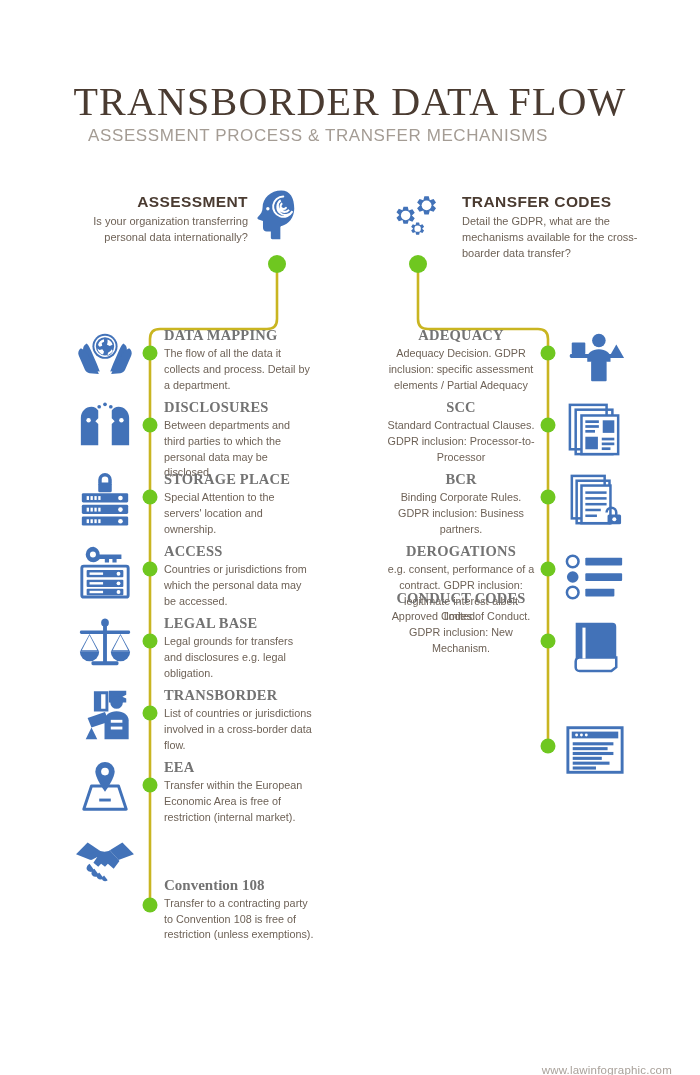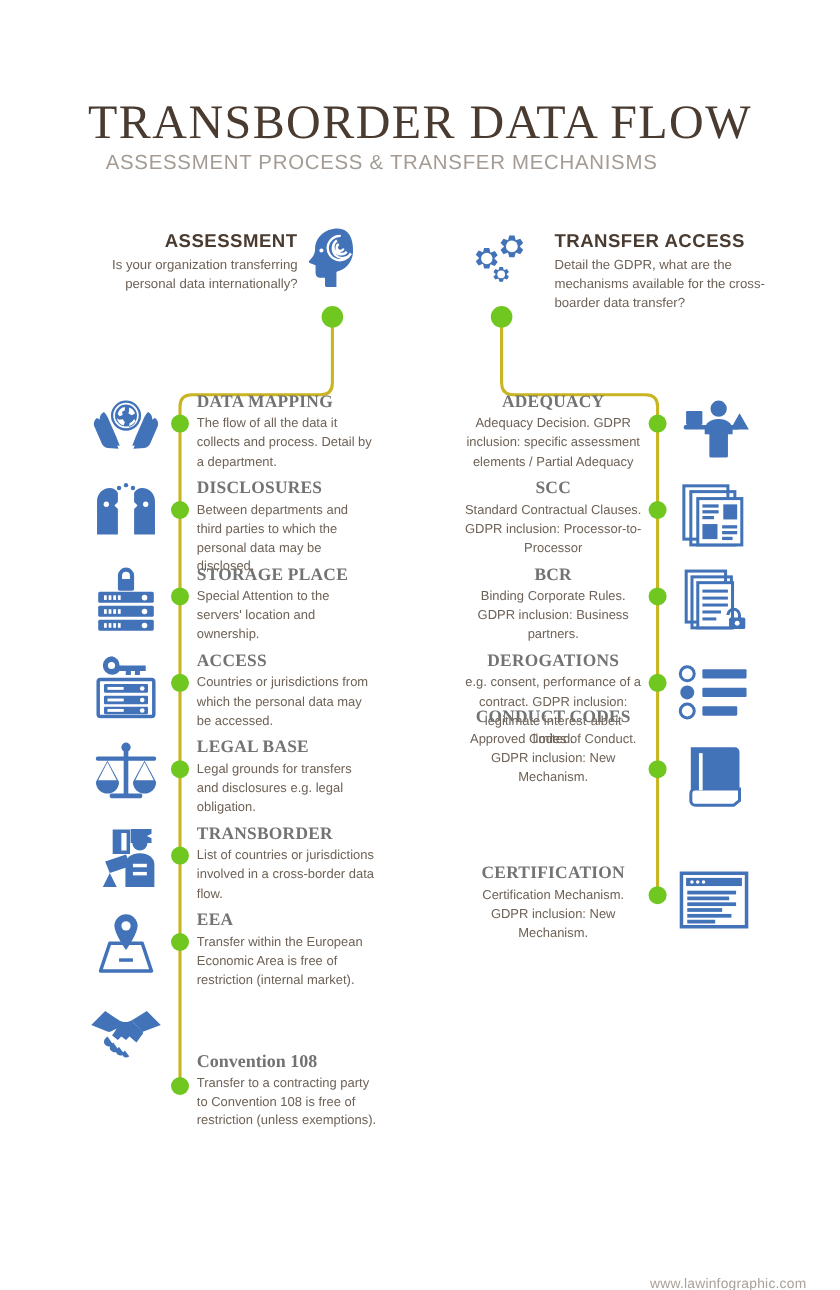--- a/index.html
+++ b/index.html
@@ -134,21 +134,21 @@
         <path d="M42 6l1.2 4.6 4.3-1.6 2.8 4.2-3.4 3.2 3.4 3.2-2.8 4.2-4.3-1.6L42 26.8l-5 0-1.2-4.6-4.3 1.6-2.8-4.2 3.4-3.2-3.4-3.2 2.8-4.2 4.3 1.6L37 6z"></path>
         <circle cx="39.5" cy="16.4" r="5.6" fill="#ffffff"></circle>
         <path d="M18 18l1.1 4.4 4.2-1.6 2.7 4-3.3 3.1 3.3 3.1-2.7 4-4.2-1.6L18 37.4l-4.9 0-1.1-4.4-4.2 1.6-2.7-4 3.3-3.1-3.3-3.1 2.7-4 4.2 1.6L13.1 18z"></path>
         <circle cx="15.6" cy="27.9" r="5.4" fill="#ffffff"></circle>
         <path d="M31 36l.8 3.1 3-1.1 1.9 2.8-2.3 2.2 2.3 2.2-1.9 2.8-3-1.1-.8 3.1h-3.4l-.8-3.1-3 1.1-1.9-2.8 2.3-2.2-2.3-2.2 1.9-2.8 3 1.1.8-3.1z"></path>
         <circle cx="29.3" cy="43" r="3.7" fill="#ffffff"></circle>
       </g>
     </svg>
   </div>
   <div class="top-block" id="tools-block">
-    <div class="top-head">TRANSFER ACCESS</div>
+    <div class="top-head">TRANSFER CODES</div>
     <div class="top-body">Detail the GDPR, what are the mechanisms available for the cross-boarder data transfer?</div>
   </div>
 
   <div class="icon-left" style="top:291px">
     <svg viewBox="0 0 64 58" xmlns="http://www.w3.org/2000/svg">
       <g fill="#4272b8">
         <circle cx="32" cy="20" r="13"></circle>
         <path d="M32 9a11 11 0 0 1 0 22 11 11 0 0 1 0-22z" fill="#ffffff"></path>
         <path d="M32 10.5a9.5 9.5 0 1 0 0 19 9.5 9.5 0 0 0 0-19zm-1 2.2v2.6l-2.4 1.3.5 2.8-2.6 1.1-1.7-1.8a7.9 7.9 0 0 1 6.2-6zm3.6.3a7.9 7.9 0 0 1 5.2 5.3l-2.8 1.5-2.9-1.5.6-2.7-.1-2.6zM24.2 22.3l2.1 1.4 2.9-.6 1.8 2.6-1.1 2.8a7.9 7.9 0 0 1-5.7-6.2zm14.9.7 1.1 2.3a7.9 7.9 0 0 1-5.6 4.5l.5-3.2 2.3-1.4z"></path>
         <path d="M13 17c-3 1.5-4.4 5-3.4 8.4l4.8 16.3c.6 2 2.3 3.4 4.4 3.6l7.8.8-3-7.9-6.1-13.8c-.9-2.1-2.3-5.5-4.5-7.4z"></path>
@@ -400,24 +400,20 @@
     <div class="row-body">Approved Codes of Conduct. GDPR inclusion: New Mechanism.</div>
   </div>
   <div class="icon-right" style="top:581px">
     <svg viewBox="0 0 64 58" xmlns="http://www.w3.org/2000/svg">
       <path d="M12 6h38a4 4 0 0 1 4 4v38l-5 4H16a4 4 0 0 1-4-4z" fill="#4272b8"></path>
       <path d="M12 46a4 4 0 0 1 4-4h38v10l-5 4H16a4 4 0 0 1-4-4z" fill="#ffffff" stroke="#4272b8" stroke-width="2.6"></path>
       <rect x="19" y="11" width="3.2" height="32" fill="#ffffff"></rect>
     </svg>
   </div>
 
-  <div class="row right-row" style="top:684px">
-    <div class="row-title">CERTIFICATION</div>
-    <div class="row-body">Certification Mechanism. GDPR inclusion: New Mechanism.</div>
-  </div>
   <div class="icon-right" style="top:686px">
     <svg viewBox="0 0 64 52" xmlns="http://www.w3.org/2000/svg">
       <rect x="4" y="3" width="56" height="46" fill="none" stroke="#4272b8" stroke-width="3"></rect>
       <rect x="8" y="7" width="48" height="7" fill="#4272b8"></rect>
       <g fill="#ffffff">
         <circle cx="13" cy="10.5" r="1.5"></circle>
           <circle cx="18" cy="10.5" r="1.5"></circle>
           <circle cx="23" cy="10.5" r="1.5"></circle>
       </g>
       <g fill="#4272b8">

